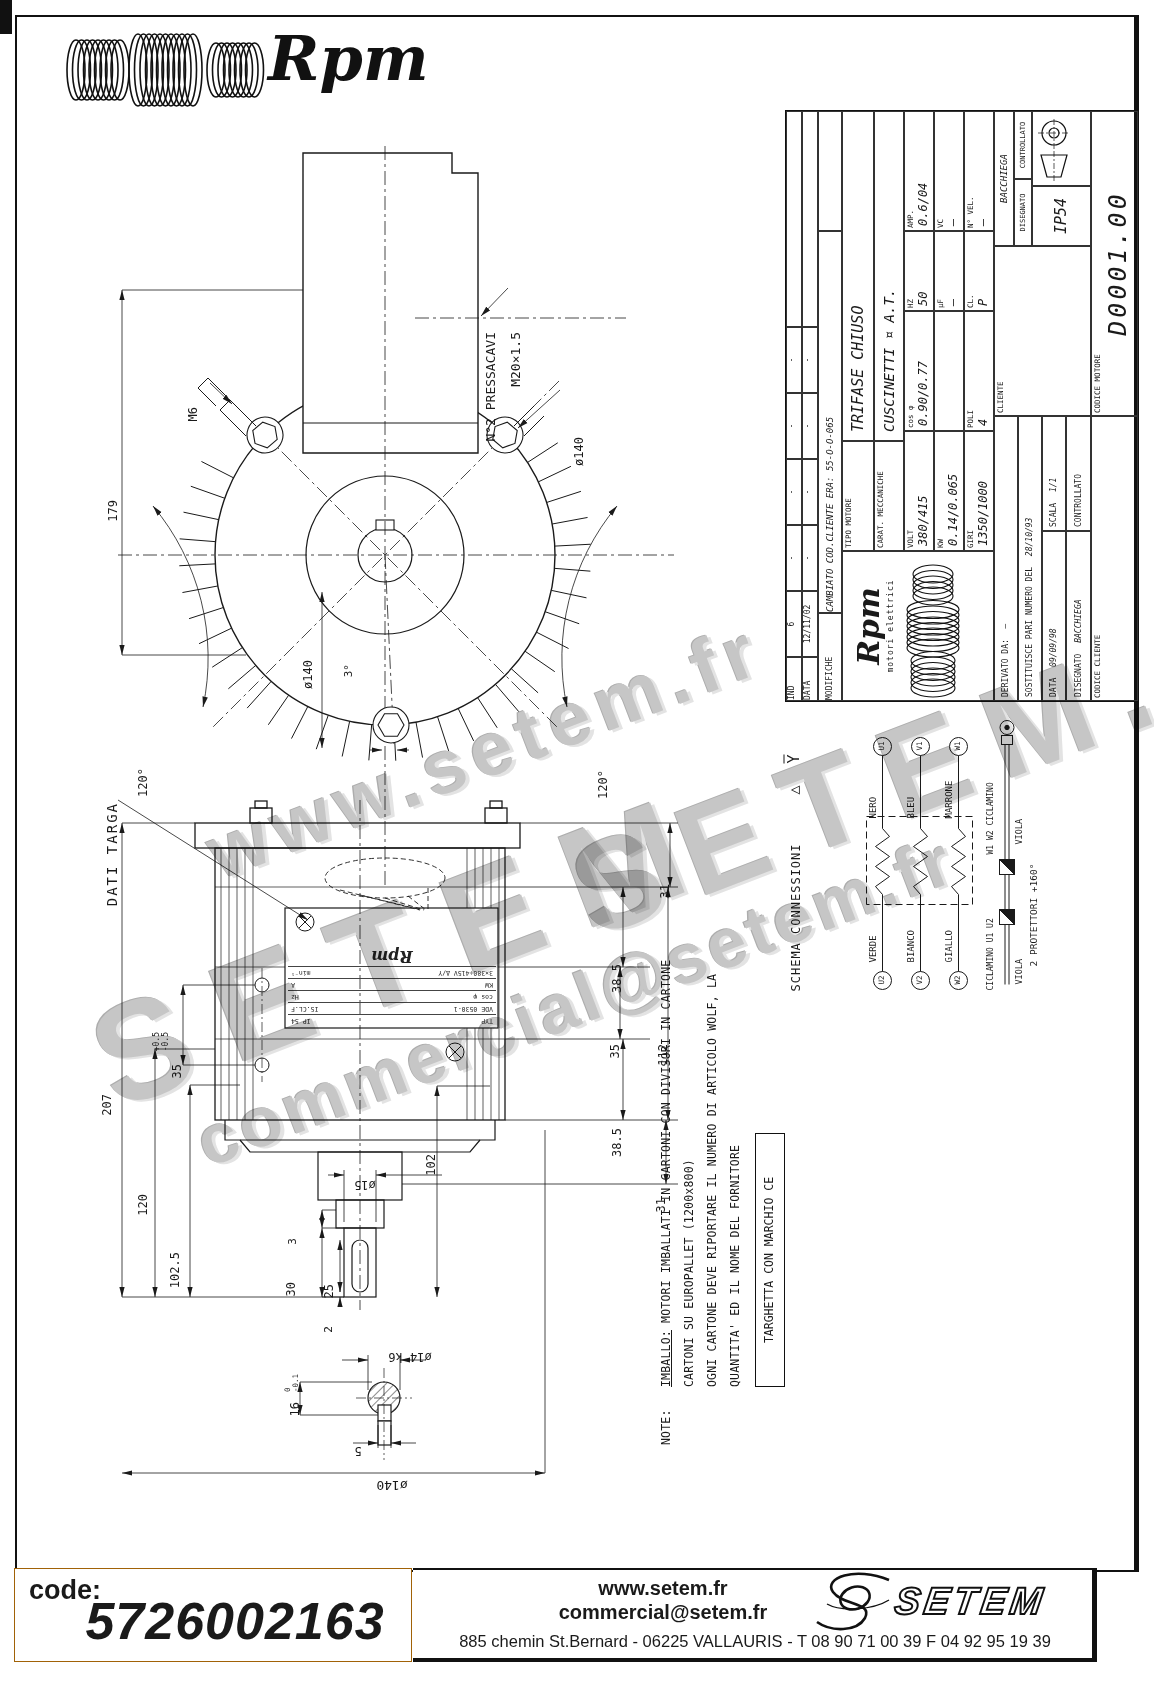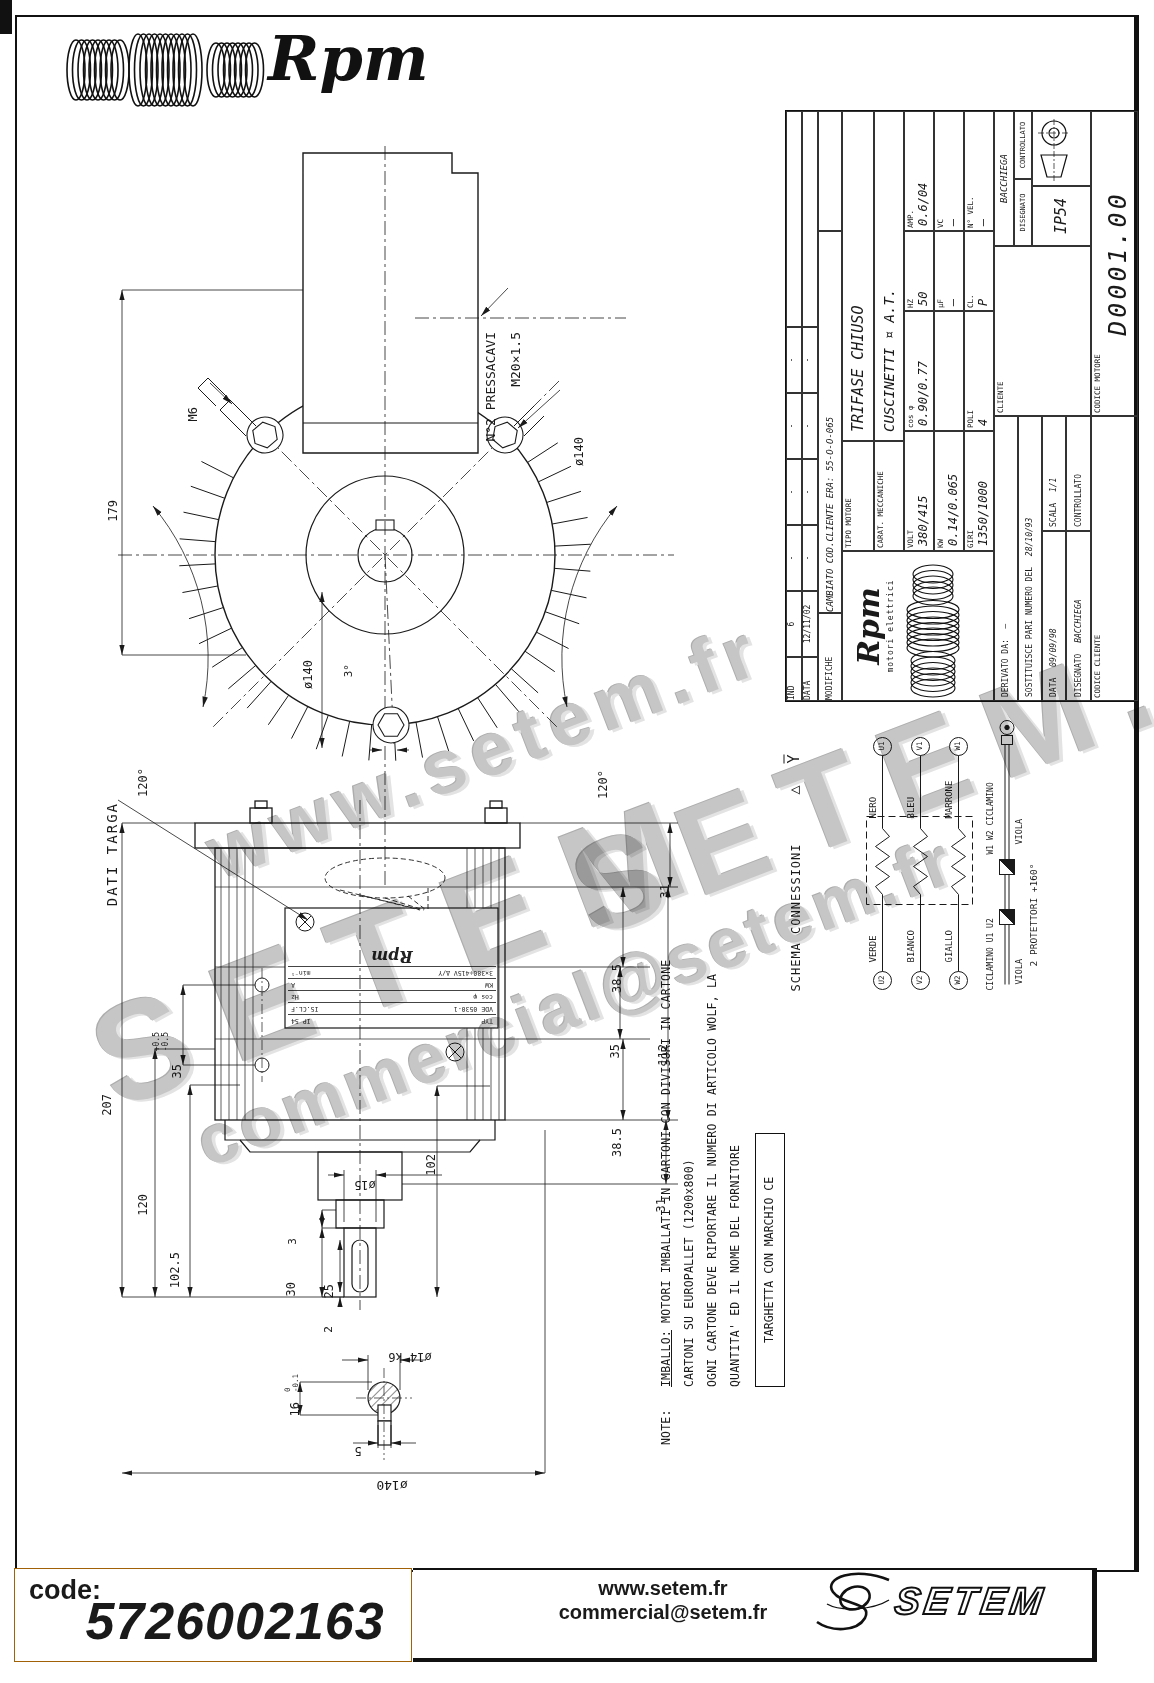--- a/index.html
+++ b/index.html
@@ -568,15 +568,16 @@
     <svg style="left:390px;top:2px;" width="100" height="62" viewBox="0 0 100 62">
       <g stroke="#111" fill="none" stroke-width="2.6">
         <ellipse cx="52" cy="26" rx="15" ry="11" transform="rotate(-18 52 26)"></ellipse>
         <path d="M86,8 C52,-6 20,6 30,20 C40,34 70,30 62,46 C54,60 28,60 14,50"></path>
         <path d="M24,32 C38,40 70,38 86,28" stroke-width="1.4"></path>
       </g>
     </svg>
     <div style="position:absolute;left:482px;top:10px;">
       <span id="setemtext" style="display:inline-block;">SETEM</span>
     </div>
+    <div class="sans" style="position:absolute;left:8px;top:62px;width:668px;text-align:center;font-size:16.5px;">885 chemin St.Bernard  -  06225 VALLAURIS  -  T 08 90 71 00 39   F 04 92 95 19 39</div>
   </div>
 
 </div>
 
 </body></html>

